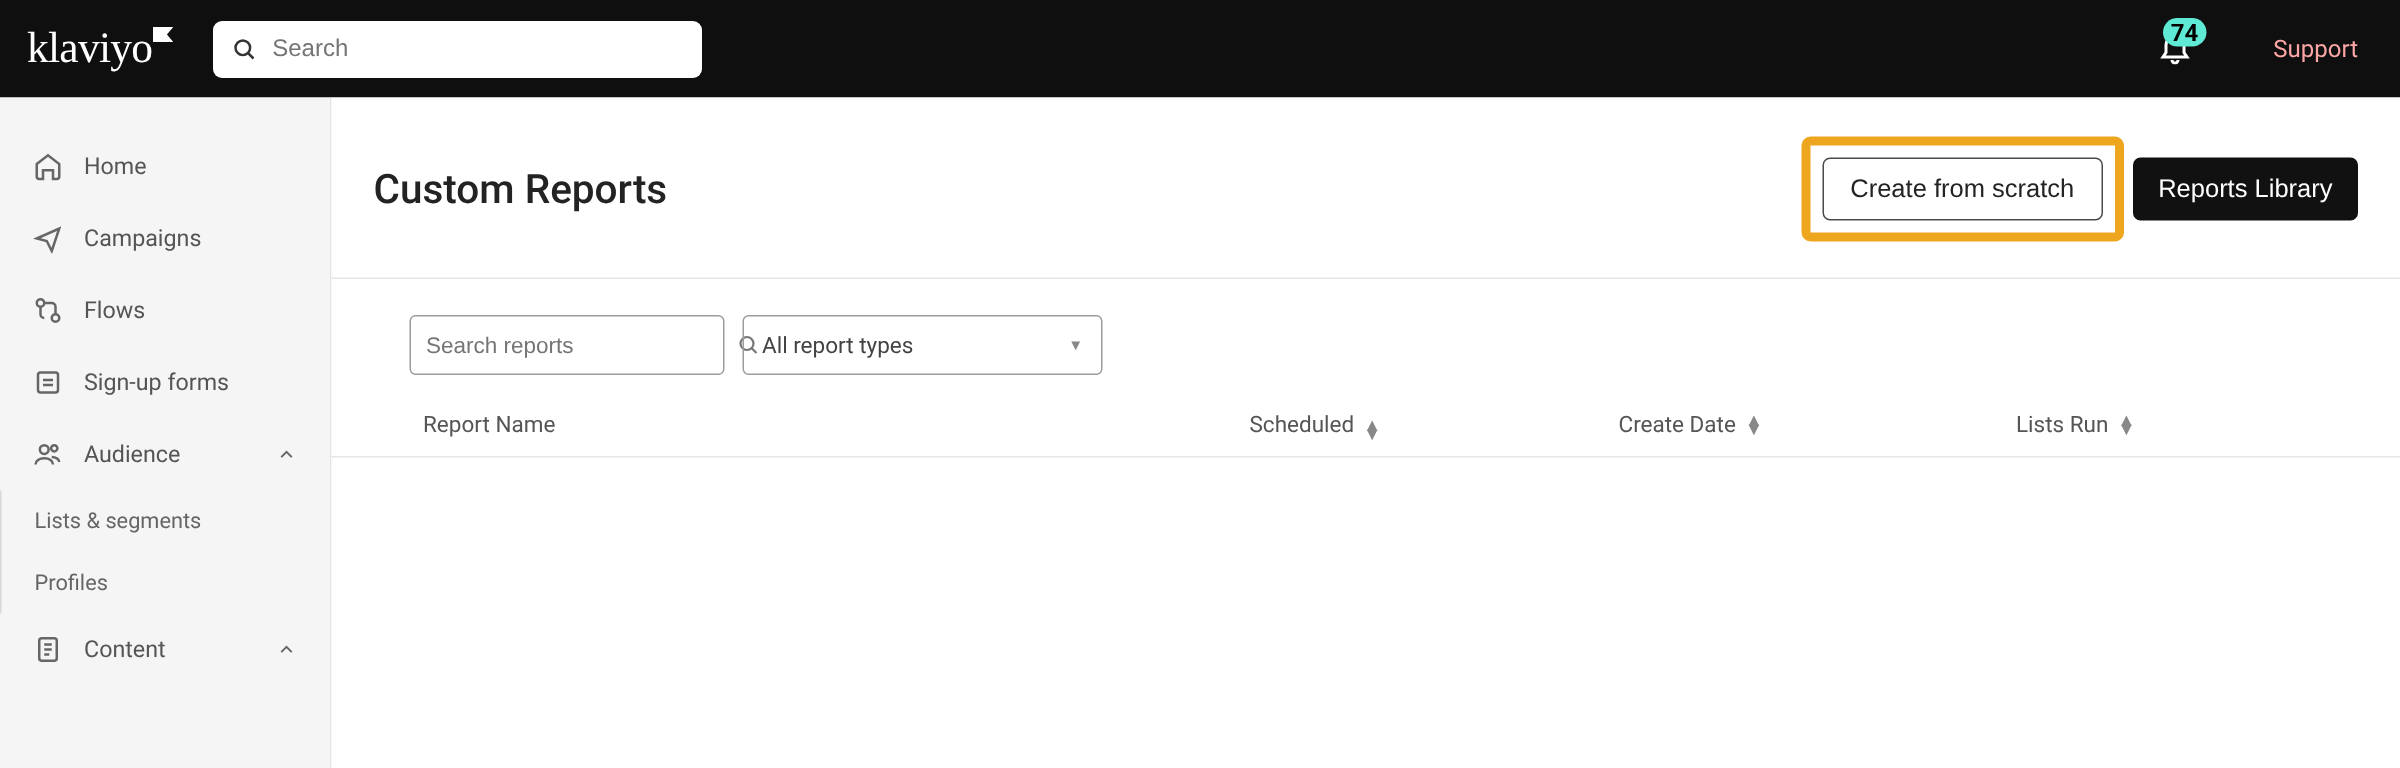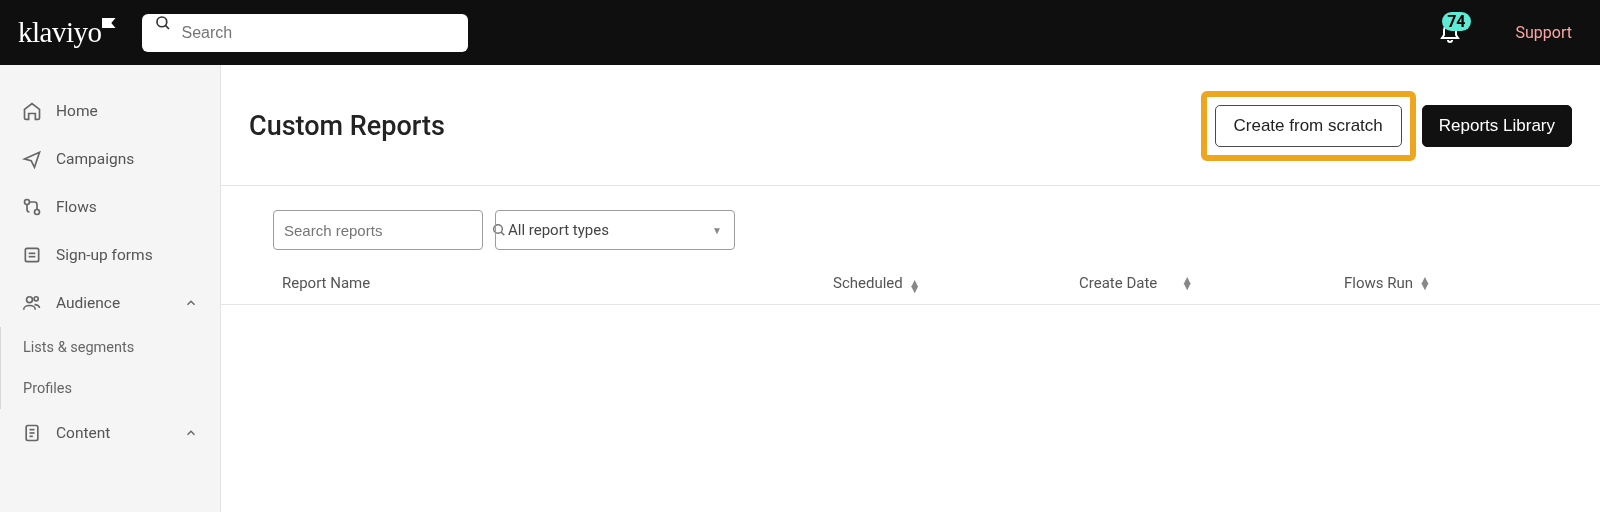--- a/index.html
+++ b/index.html
@@ -34,20 +34,21 @@
     width: 14px; height: 10px;
     background: #fff;
     clip-path: polygon(0 0, 100% 0, 70% 50%, 100% 100%, 0 100%);
   }
   .search-wrap {
     flex: 0 0 326px;
     background: #fff;
     height: 38px;
     border-radius: 6px;
     display: flex;
+    align-items: center;
     padding: 0 12px;
     gap: 10px;
     margin-left: 8px;
   }
   .search-wrap input {
     border: none;
     outline: none;
     font-size: 16px;
     flex: 1;
     background: transparent;
@@ -184,21 +185,21 @@
 
   .table-head {
     display: flex;
     padding: 6px 52px 12px 52px;
     border-bottom: 1px solid #e5e5e5;
     color: #555;
     font-size: 15px;
   }
   .col-name { flex: 0 0 560px; padding-left: 9px;}
   .col-sched { flex: 0 0 246px; display:flex; align-items:flex-end; gap:6px;}
-  .col-cdate { flex: 0 0 265px; display:flex; align-items:center; gap:24px;}
+  .col-cdate { flex: 0 0 265px; display:flex; align-items:center; gap:6px;}
   .col-last  { flex: 1; display:flex; align-items:center; gap:6px;}
   .sort-ic { color:#888; font-size:12px; display:inline-flex; flex-direction:column; line-height:6px;}
 
   .svg-ic { flex:0 0 auto; }
 </style>
 </head>
 <body>
 
 <div class="topbar">
   <div class="logo">
@@ -325,21 +326,21 @@
           </span>
       </div>
       <div class="col-cdate">
         <span>Create Date</span>
         <span class="sort-ic">
             <span>▲</span>
             <span>▼</span>
           </span>
       </div>
       <div class="col-last">
-        <span>Flows Run</span>
+        <span>Lists Run</span>
         <span class="sort-ic">
             <span>▲</span>
             <span>▼</span>
           </span>
       </div>
     </div>
   </div>
 </div>
 
 </body></html>

